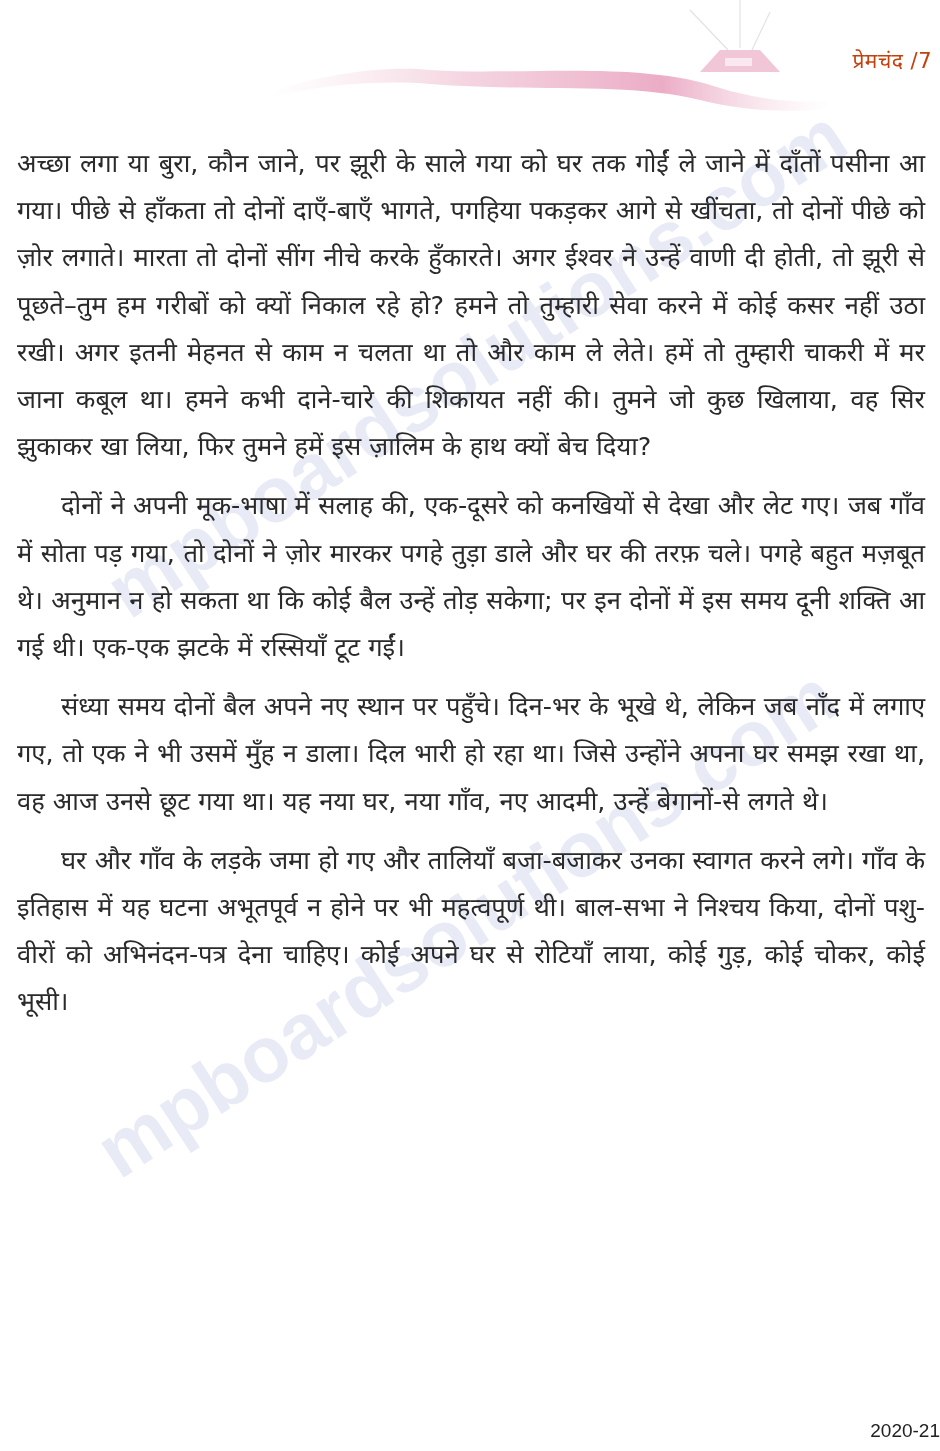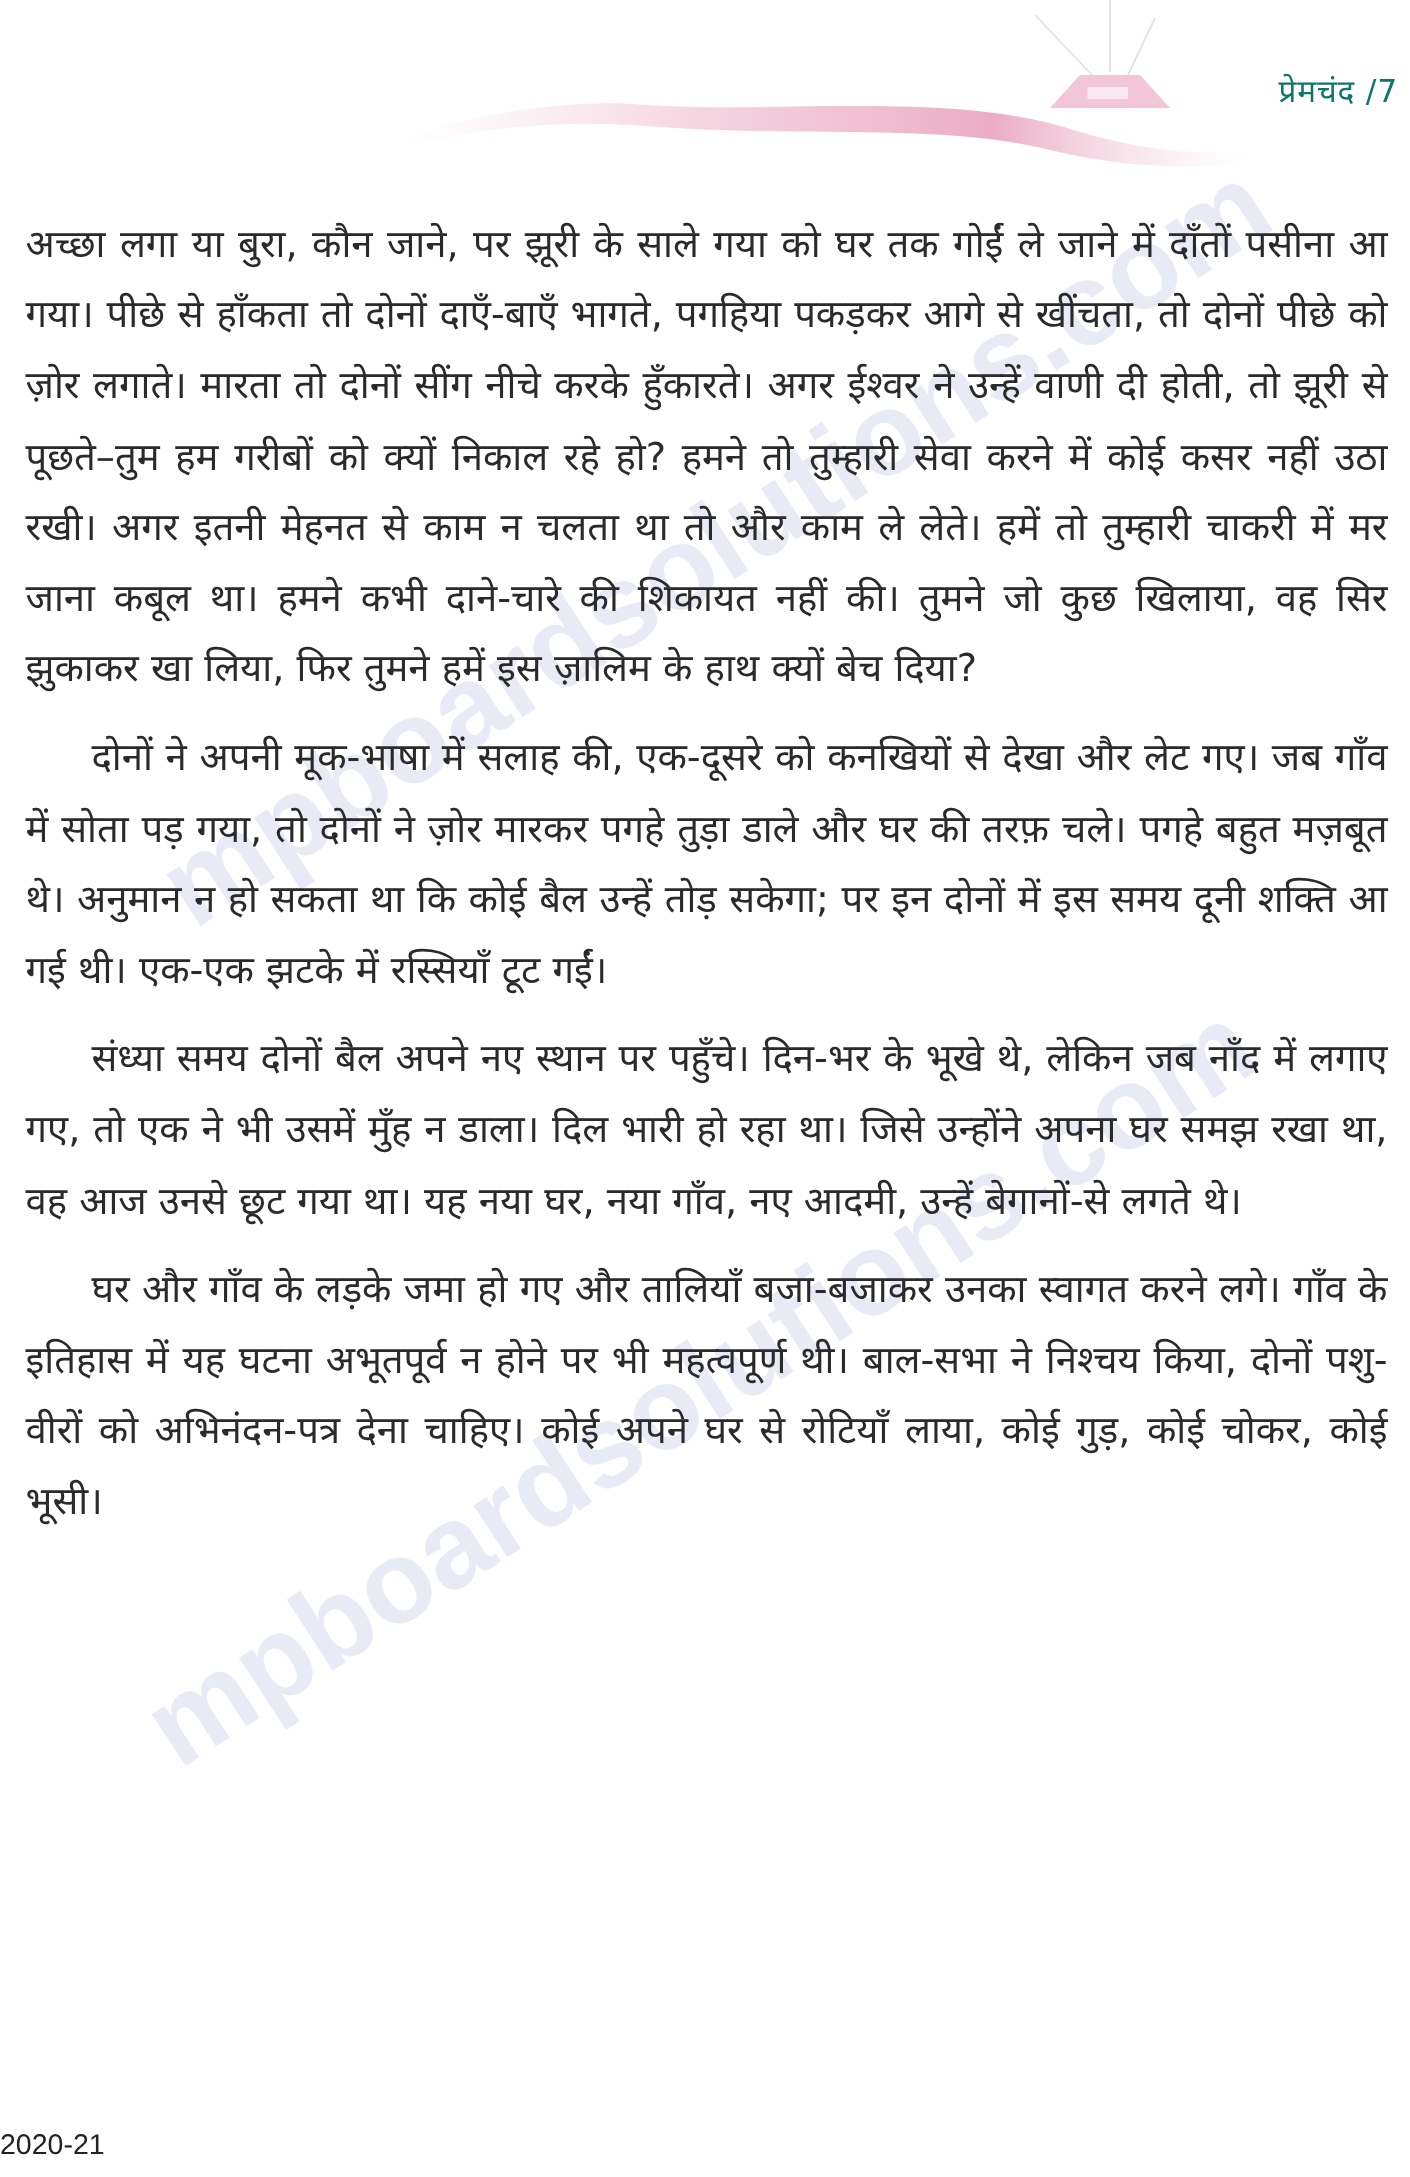--- a/index.html
+++ b/index.html
@@ -21,21 +21,21 @@
     top: 0;
     width: 940px;
     height: 120px;
     pointer-events: none;
   }
   .running-head {
     position: absolute;
     right: 8px;
     top: 46px;
     font-size: 21px;
-    color: #0f766e;
+    color: #c2410c;
     letter-spacing: 0.5px;
   }
   .watermark {
     position: absolute;
     font-family: "Liberation Sans", sans-serif;
     font-weight: bold;
     color: rgba(110, 130, 200, 0.16);
     transform-origin: left top;
     white-space: nowrap;
     pointer-events: none;
@@ -54,21 +54,21 @@
     margin: 12px;
     text-align: justify;
     text-align-last: left;
   }
   .para.indent { text-indent: 44px; }
   .footer {
     position: absolute;
     left: 0;
     width: 940px;
     top: 1420px;
-    text-align: left;
+    text-align: right;
     font-family: "Liberation Sans", sans-serif;
     font-size: 19px;
     color: #222;
   }
 </style>
 </head>
 <body>
 
 <svg class="decor" viewBox="0 0 940 120" xmlns="http://www.w3.org/2000/svg">
   <defs>

